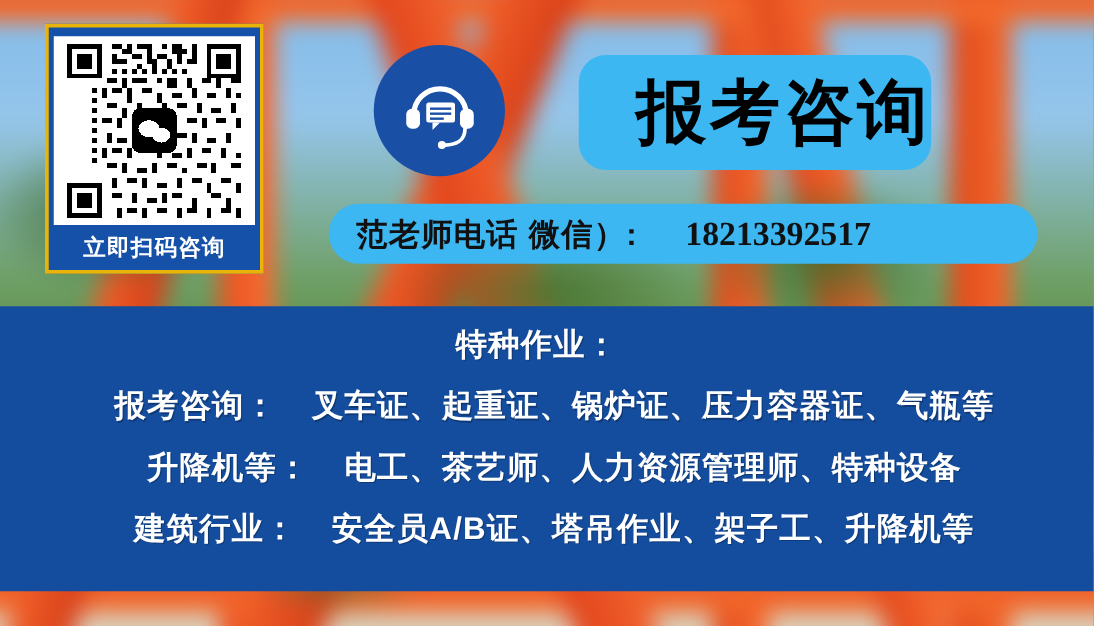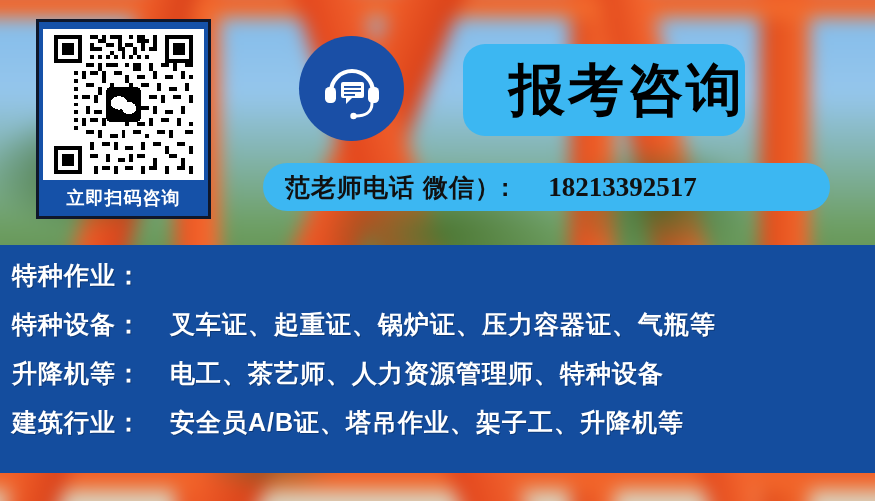--- a/index.html
+++ b/index.html
@@ -56,21 +56,21 @@
   }
 
   
   .qr-card {
     position: absolute;
     left: 36px;
     top: 19px;
     width: 175px;
     height: 200px;
     background: #1551a8;
-    border: 3px solid #0f172a;
+    border: 3px solid #eab308;
     box-sizing: border-box;
     padding: 7px 7px 0 7px;
     display: flex;
     flex-direction: column;
     align-items: center;
   }
   .qr-box {
     width: 161px;
     height: 154px;
     background: #ffffff;
@@ -169,20 +169,21 @@
     background: #144d9e;
     padding: 14px 0 0 0;
     box-sizing: border-box;
   }
   .info-row {
     display: flex;
     align-items: baseline;
     height: 49px;
     padding-left: 12px;
     white-space: nowrap;
+    justify-content: center;
   }
   .info-key {
     color: #ffffff;
     font-size: 25px;
     font-weight: bold;
     letter-spacing: 1px;
     width: 158px;
     flex: 0 0 158px;
     text-shadow: 1px 1px 0 rgba(0,0,0,.25);
   }
@@ -383,21 +384,21 @@
   <div class="phone-pill">
     <span class="phone-label">范老师电话 微信）:</span>
     <span class="phone-number">18213392517</span>
   </div>
 
   <div class="info-panel">
     <div class="info-row">
       <span class="info-key">特种作业：</span>
     </div>
     <div class="info-row">
-      <span class="info-key">特种设备：</span>
+      <span class="info-key">报考咨询：</span>
       <span class="info-val">叉车证、起重证、锅炉证、压力容器证、气瓶等</span>
     </div>
     <div class="info-row">
       <span class="info-key">升降机等：</span>
       <span class="info-val">电工、茶艺师、人力资源管理师、特种设备</span>
     </div>
     <div class="info-row">
       <span class="info-key">建筑行业：</span>
       <span class="info-val">安全员A/B证、塔吊作业、架子工、升降机等</span>
     </div>

